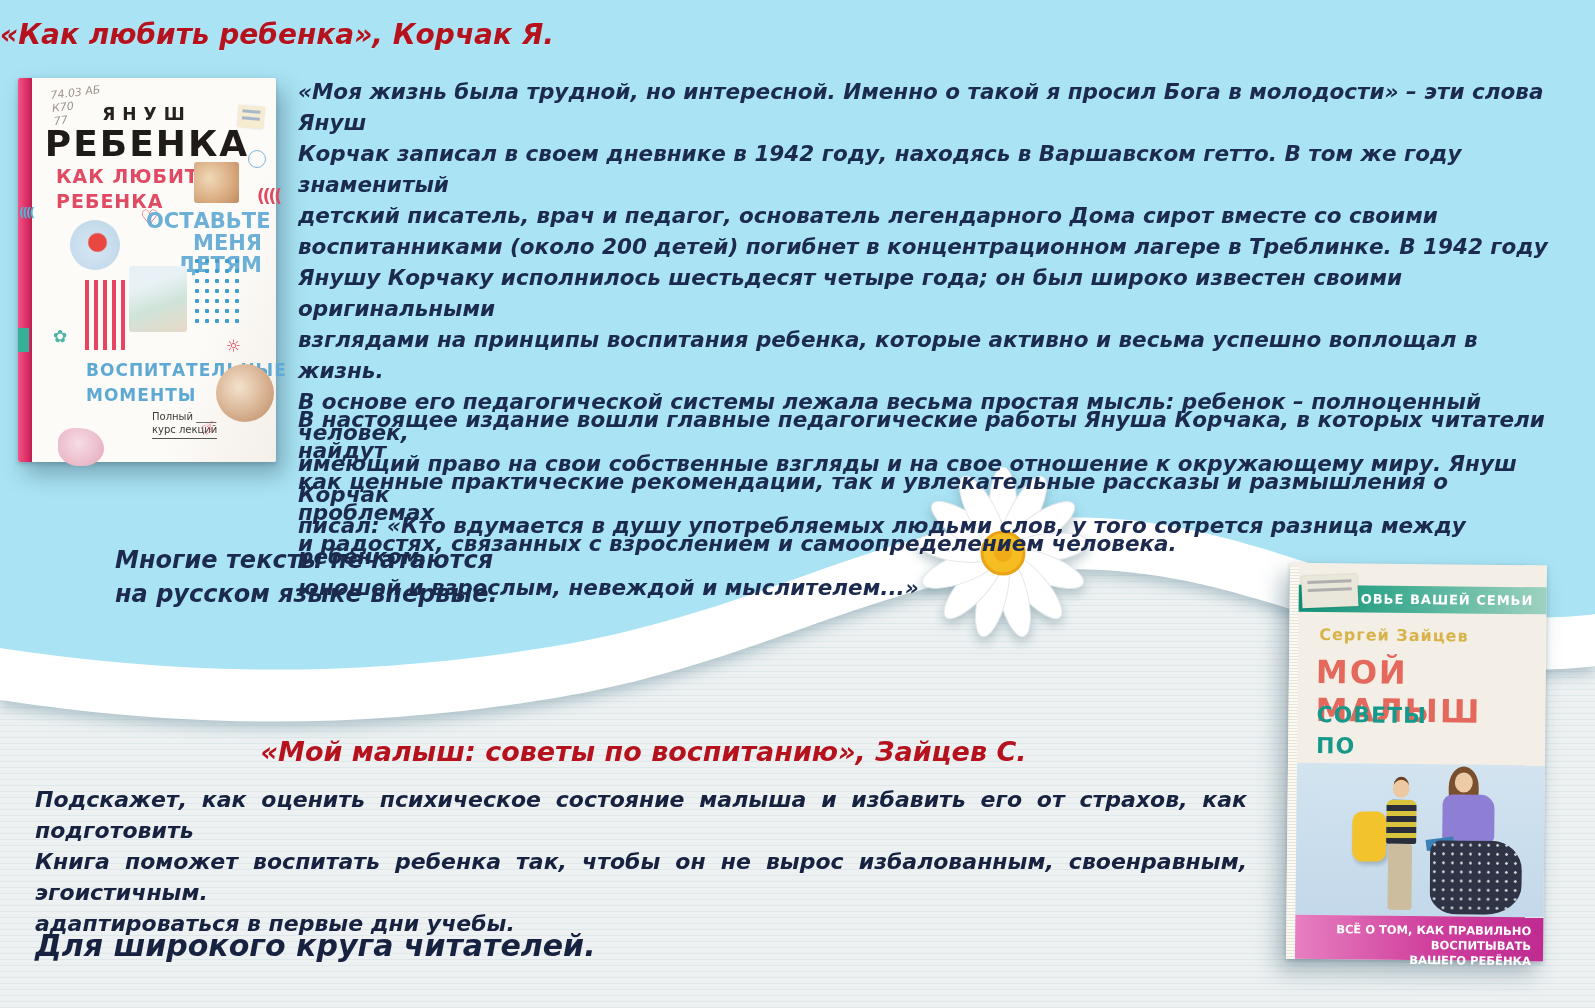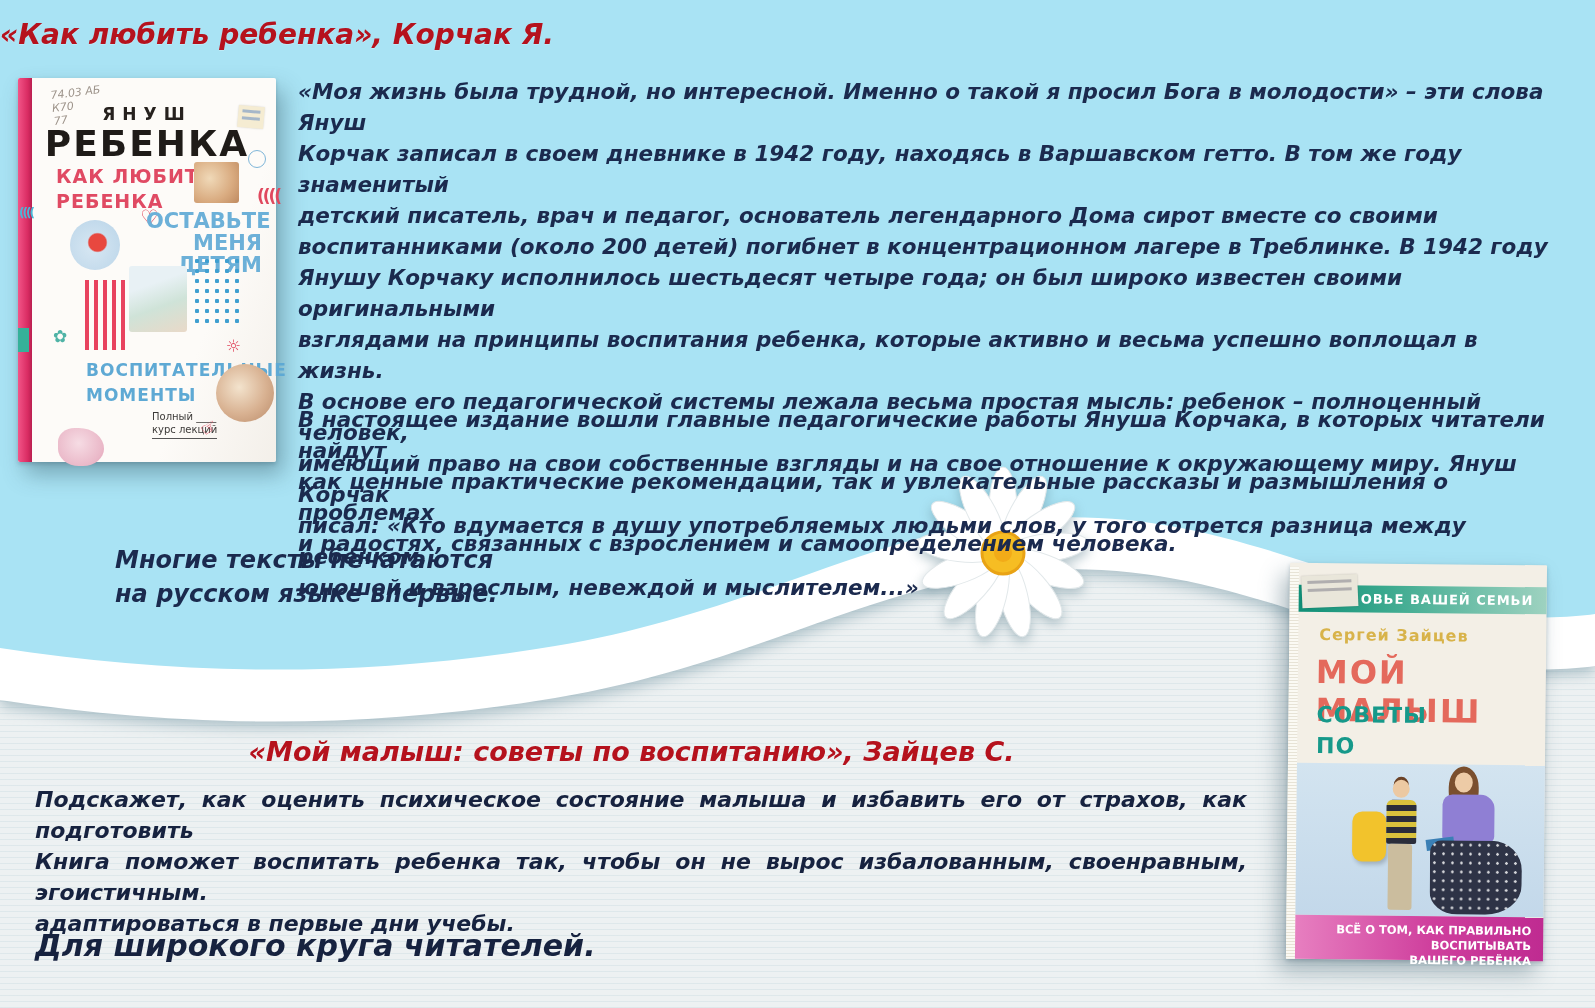--- a/index.html
+++ b/index.html
@@ -8,21 +8,21 @@
         background:
           repeating-linear-gradient(0deg, rgba(168,198,208,.22) 0 1px, rgba(255,255,255,0) 1px 6px),
           #edf1f2;}
   #wave-svg{position:absolute;left:0;top:0;z-index:1;}
   .txt{position:absolute;z-index:3;color:#1b2a4e;font-style:italic;font-weight:bold;white-space:pre-line;}
   .red-title{color:#b5121d;font-style:italic;font-weight:bold;text-shadow:0 1px 0 rgba(255,255,255,.25);}
   #korczak-title{left:0;top:18px;width:1595px;text-align:left;font-size:28px;z-index:3;position:absolute;font-style:italic;}
   #korczak-p1{left:298px;top:76px;width:1262px;font-size:21.5px;line-height:31px;}
   #korczak-p2{left:298px;top:404px;width:1262px;font-size:21.5px;line-height:31px;}
   #korczak-note{left:115px;top:543px;font-size:24px;line-height:34px;}
-  #zaitsev-title{left:24px;top:736px;width:1215px;text-align:center;font-size:27px;position:absolute;z-index:3;}
+  #zaitsev-title{left:36px;top:736px;width:1215px;text-align:center;font-size:27px;position:absolute;z-index:3;}
   #zaitsev-para{left:35px;top:784px;width:1212px;font-size:22px;line-height:31px;position:absolute;z-index:3;color:#16223f;font-style:italic;font-weight:bold;}
   .jline{text-align:justify;text-align-last:justify;}
   .jline:last-child{text-align-last:left;}
   #zaitsev-audience{left:35px;top:928px;font-size:30px;color:#16223f;}
 
   
   #book1{position:absolute;left:18px;top:78px;width:258px;height:384px;z-index:5;
          background:linear-gradient(110deg,#fdfbf8 70%,#f3efe9);border-radius:2px;
          box-shadow:7px 12px 22px rgba(55,90,105,.45), 0 2px 4px rgba(55,90,105,.3);}
   #book1-spine{position:absolute;left:0;top:0;width:14px;height:100%;

